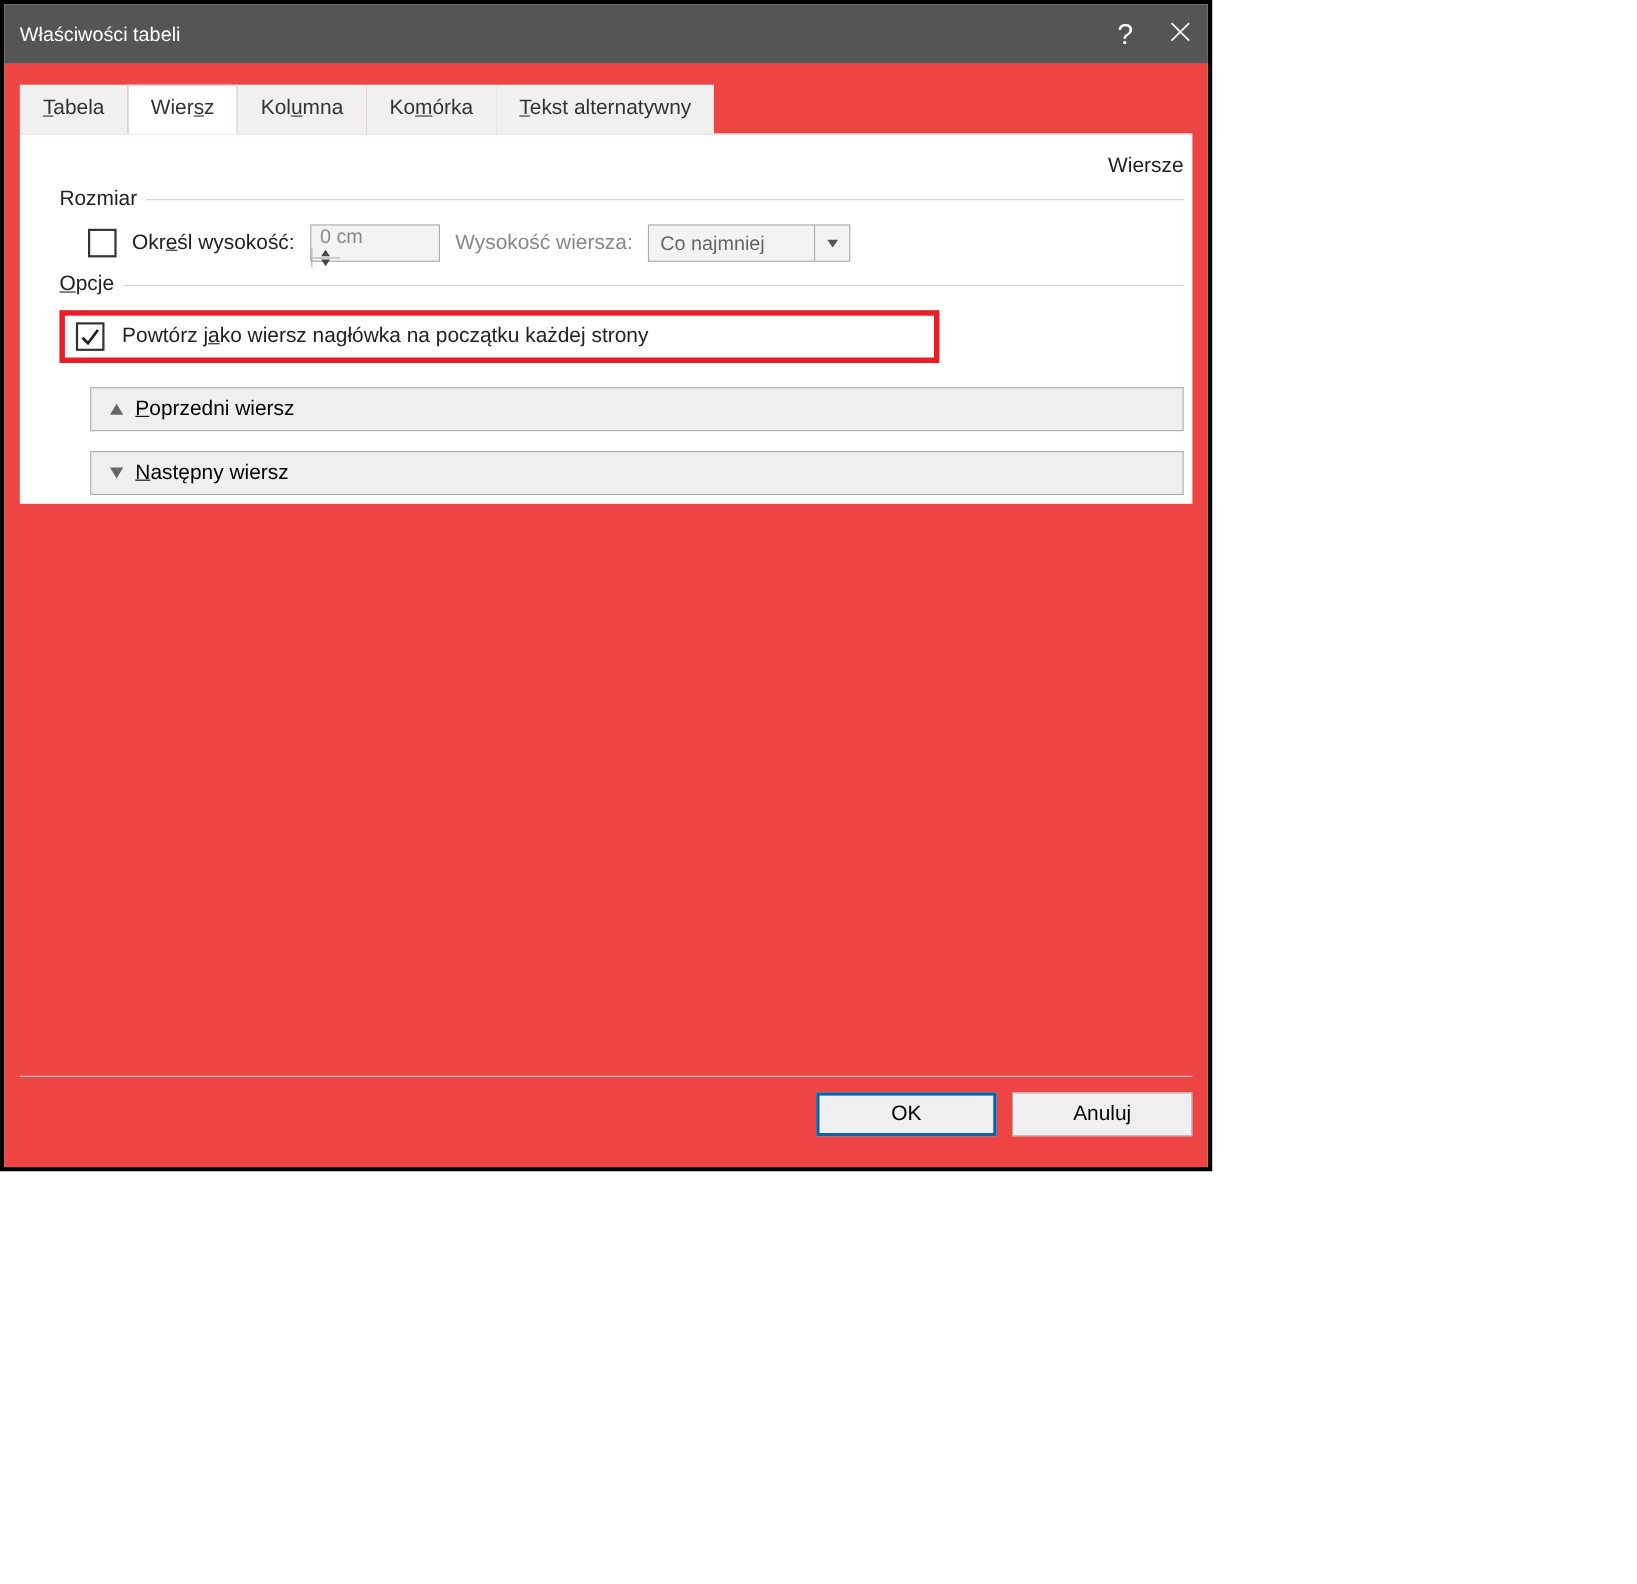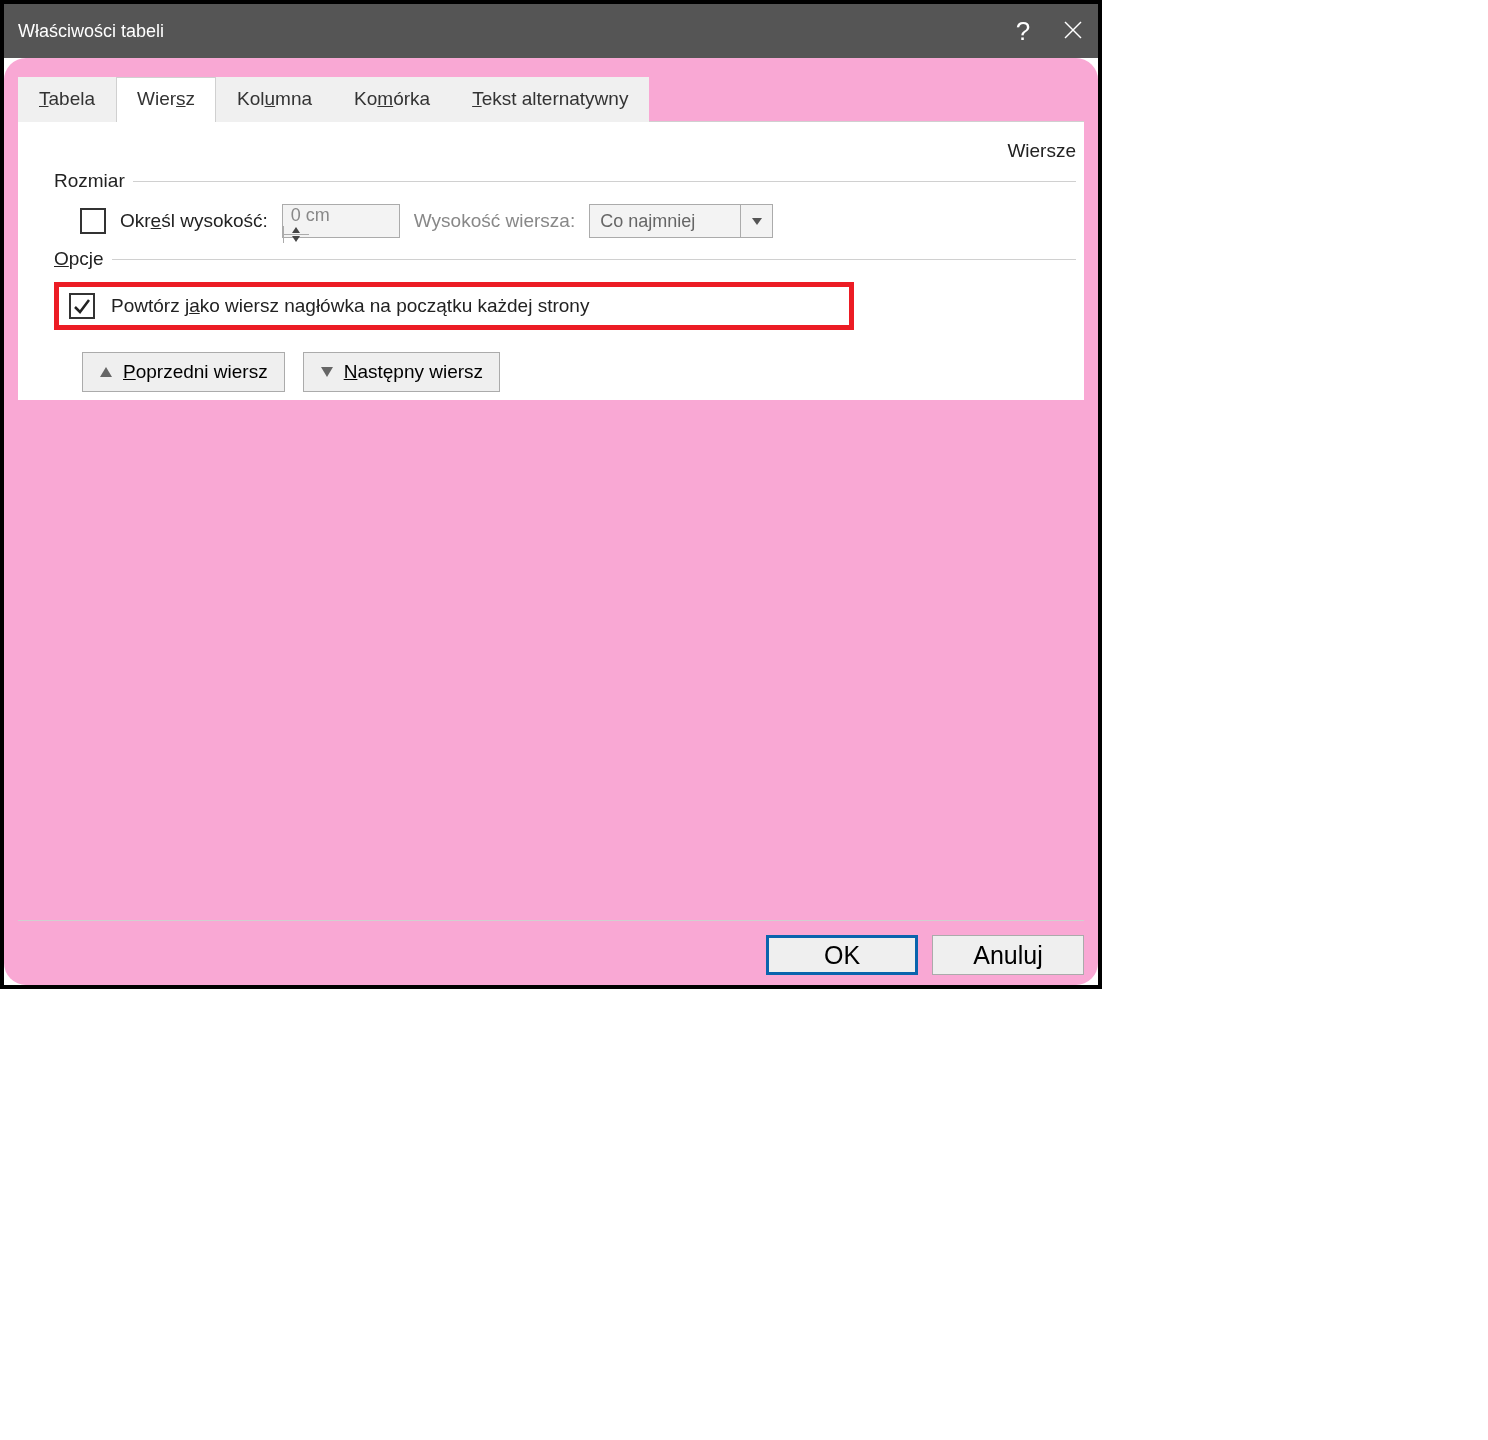--- a/index.html
+++ b/index.html
@@ -4,21 +4,21 @@
   <style>
     * { box-sizing: border-box; }
     body { margin: 0; font-family: "Segoe UI", Tahoma, sans-serif; font-size: 15px; background: #fff; }
     .window { width: 1102px; border: 4px solid #000; background: #fff; }
     .titlebar { background: #555; color: #fff; display: flex; align-items: center; height: 54px; padding-left: 14px; }
     .titlebar .title { flex: 1; font-size: 18px; }
     .titlebar .help { width: 50px; text-align: center; font-size: 26px; cursor: pointer; }
     .titlebar .close { width: 50px; text-align: center; cursor: pointer; }
     .titlebar .close svg { width: 20px; height: 20px; }
     
-    .body { padding: 10px 14px 10px 14px; background: #f9a8d4; border-radius: 22px; }
+    .body { padding: 10px 14px 28px 14px; background: #ef4444; }
     
     .tabs { display: flex; border-bottom: 1px solid #d0d0d0; margin: 8px 0 0 0; }
     .tab { padding: 10px 20px 12px 20px; border: 1px solid transparent; border-bottom: none; cursor: pointer; position: relative; top: 1px; font-size: 19px; background: #f0f0f0; color: #333; }
     .tab.active { border-color: #d0d0d0; background: #fff; }
     .tab .u { text-decoration: underline; }
     
     .tabpanel { padding: 14px 8px 8px 8px; background: #fff; }
     .section-title { font-size: 19px; color: #222; margin: 4px 0 8px 0; text-align: right; }
     
     .fieldset { margin-left: 28px; margin-top: 8px; }
@@ -44,27 +44,27 @@
     
     .dimlabel { font-size: 19px; color: #888; }
     
     .dropdown { display: inline-flex; width: 184px; height: 34px; border: 1px solid #ababab; background: #f3f3f3; }
     .dropdown .val { flex: 1; padding-left: 10px; display: flex; align-items: center; color: #666; font-size: 18px; }
     .dropdown .arrow { width: 32px; border-left: 1px solid #ababab; display: flex; align-items: center; justify-content: center; cursor: pointer; }
     .dropdown .arrow svg { width: 12px; height: 10px; fill: #555; }
     
     .highlight-box { border: 5px solid #ec1c24; padding: 6px 10px; margin-left: 0px; margin-top: 6px; display: flex; align-items: center; gap: 16px; width: 800px; }
     
-    .navbtns { display: flex; gap: 18px; margin-top: 22px; margin-left: 56px; }
+    .navbtns { display: flex; gap: 18px; margin-top: 22px; margin-left: 56px; flex-direction: column; }
     .navbtn { display: inline-flex; align-items: center; gap: 10px; padding: 8px 16px; border: 1px solid #ababab; background: #efefef; cursor: pointer; font-size: 19px; }
     .navbtn svg { width: 14px; height: 12px; fill: #666; }
     .navbtn .u { text-decoration: underline; }
     
     .footer { border-top: 1px solid #d0d0d0; margin-top: 520px; padding-top: 14px; display: flex; justify-content: flex-end; gap: 14px; }
-    .fbtn { width: 152px; height: 40px; display: inline-flex; align-items: center; justify-content: center; border: 1px solid #ababab; background: #efefef; font-size: 25px; cursor: pointer; }
+    .fbtn { width: 164px; height: 40px; display: inline-flex; align-items: center; justify-content: center; border: 1px solid #ababab; background: #efefef; font-size: 19px; cursor: pointer; }
     .fbtn.primary { border: 3px solid #0a64ad; }
   </style>
 </head>
 <body>
 
 <div class="window">
   <div class="titlebar">
     <span class="title">Właściwości tabeli</span>
     <span class="help">?</span>
     <span class="close">

